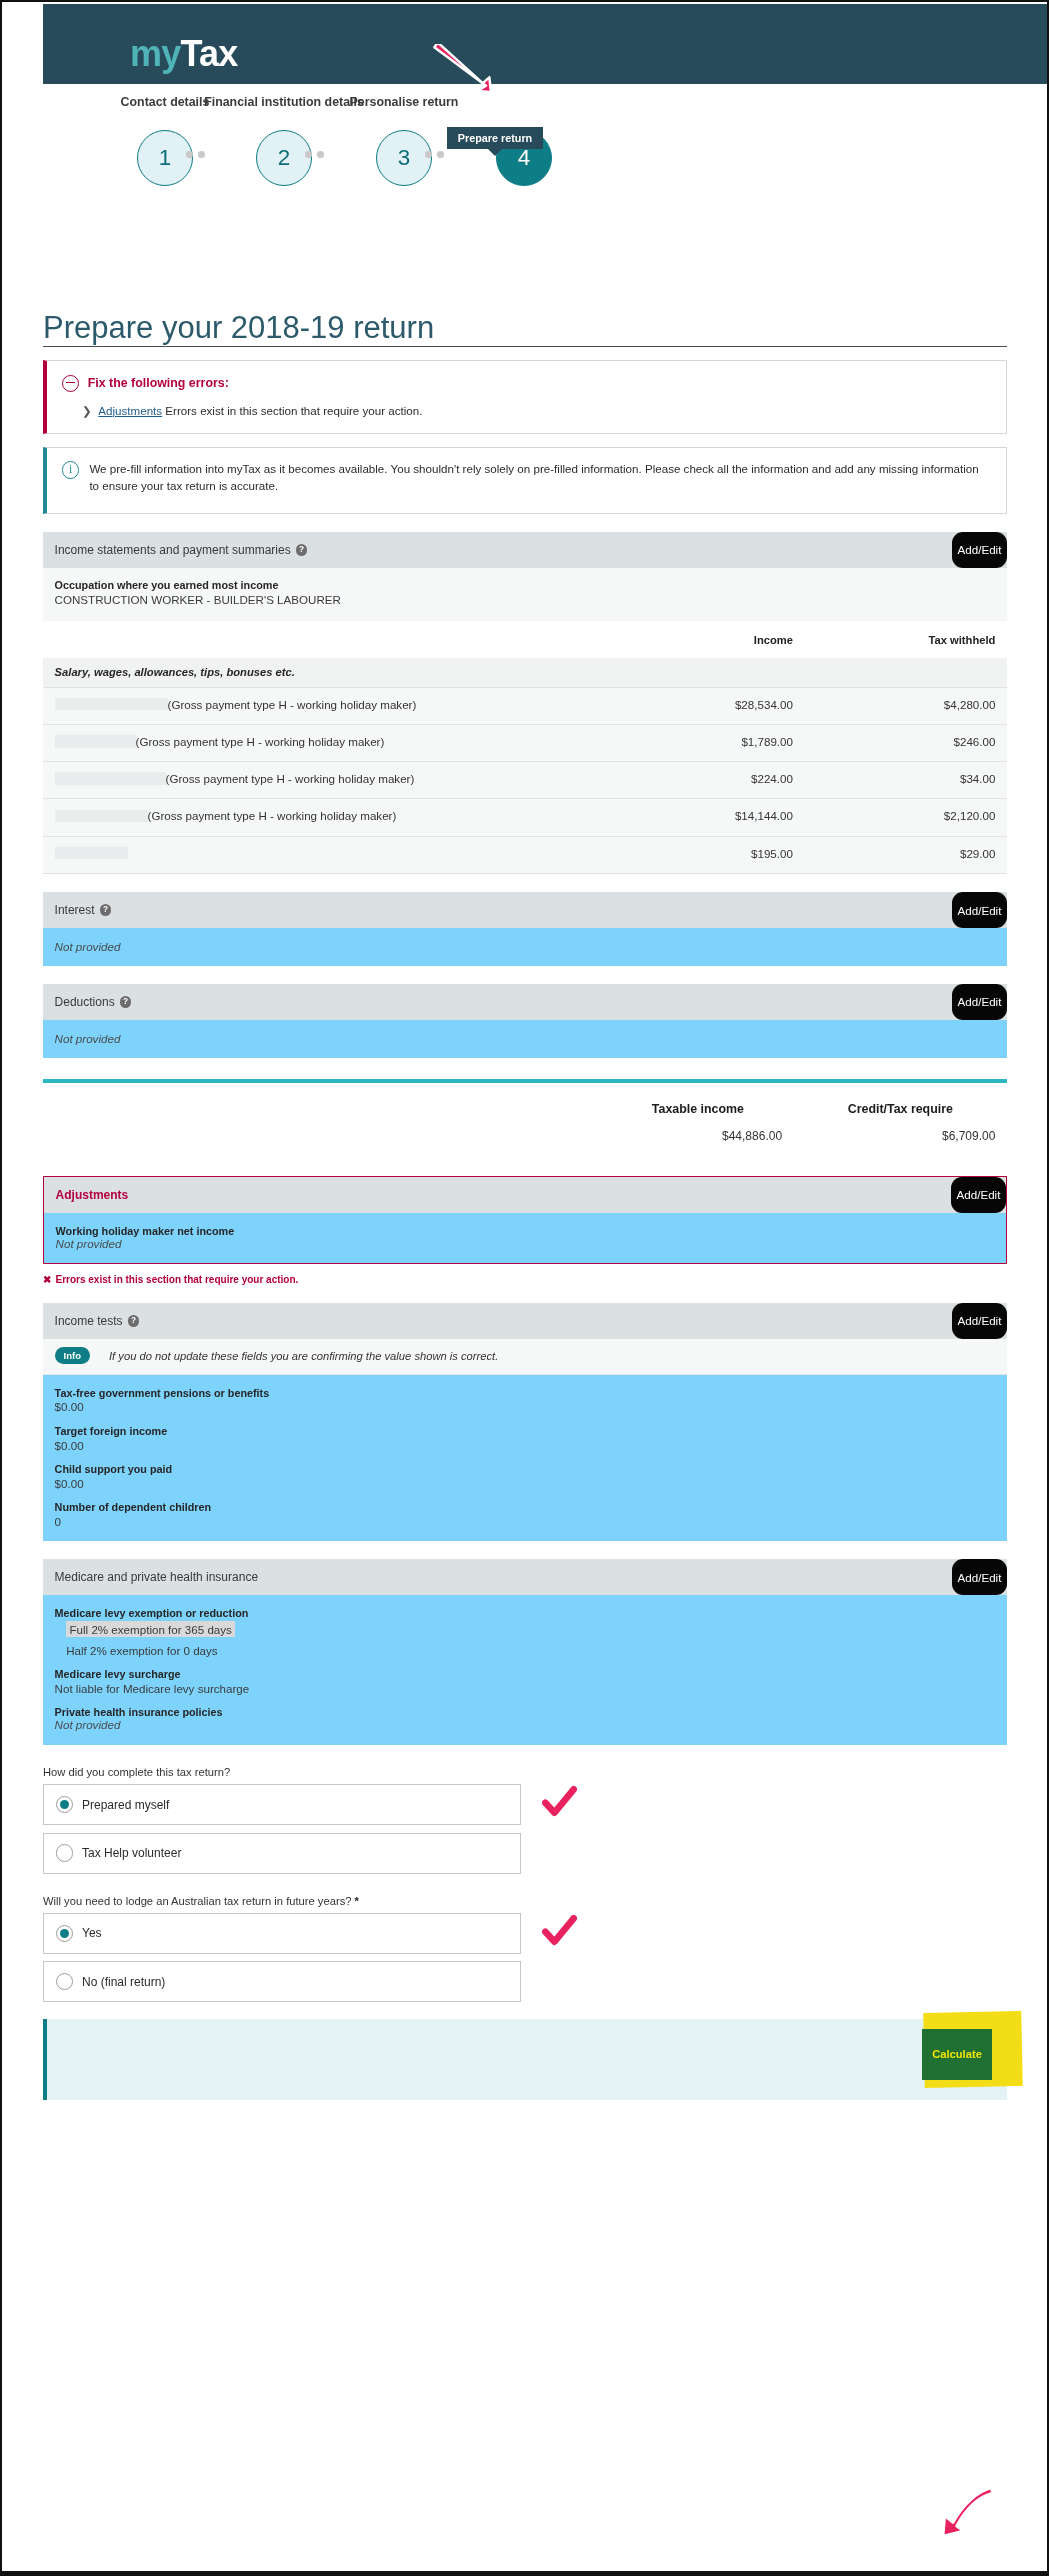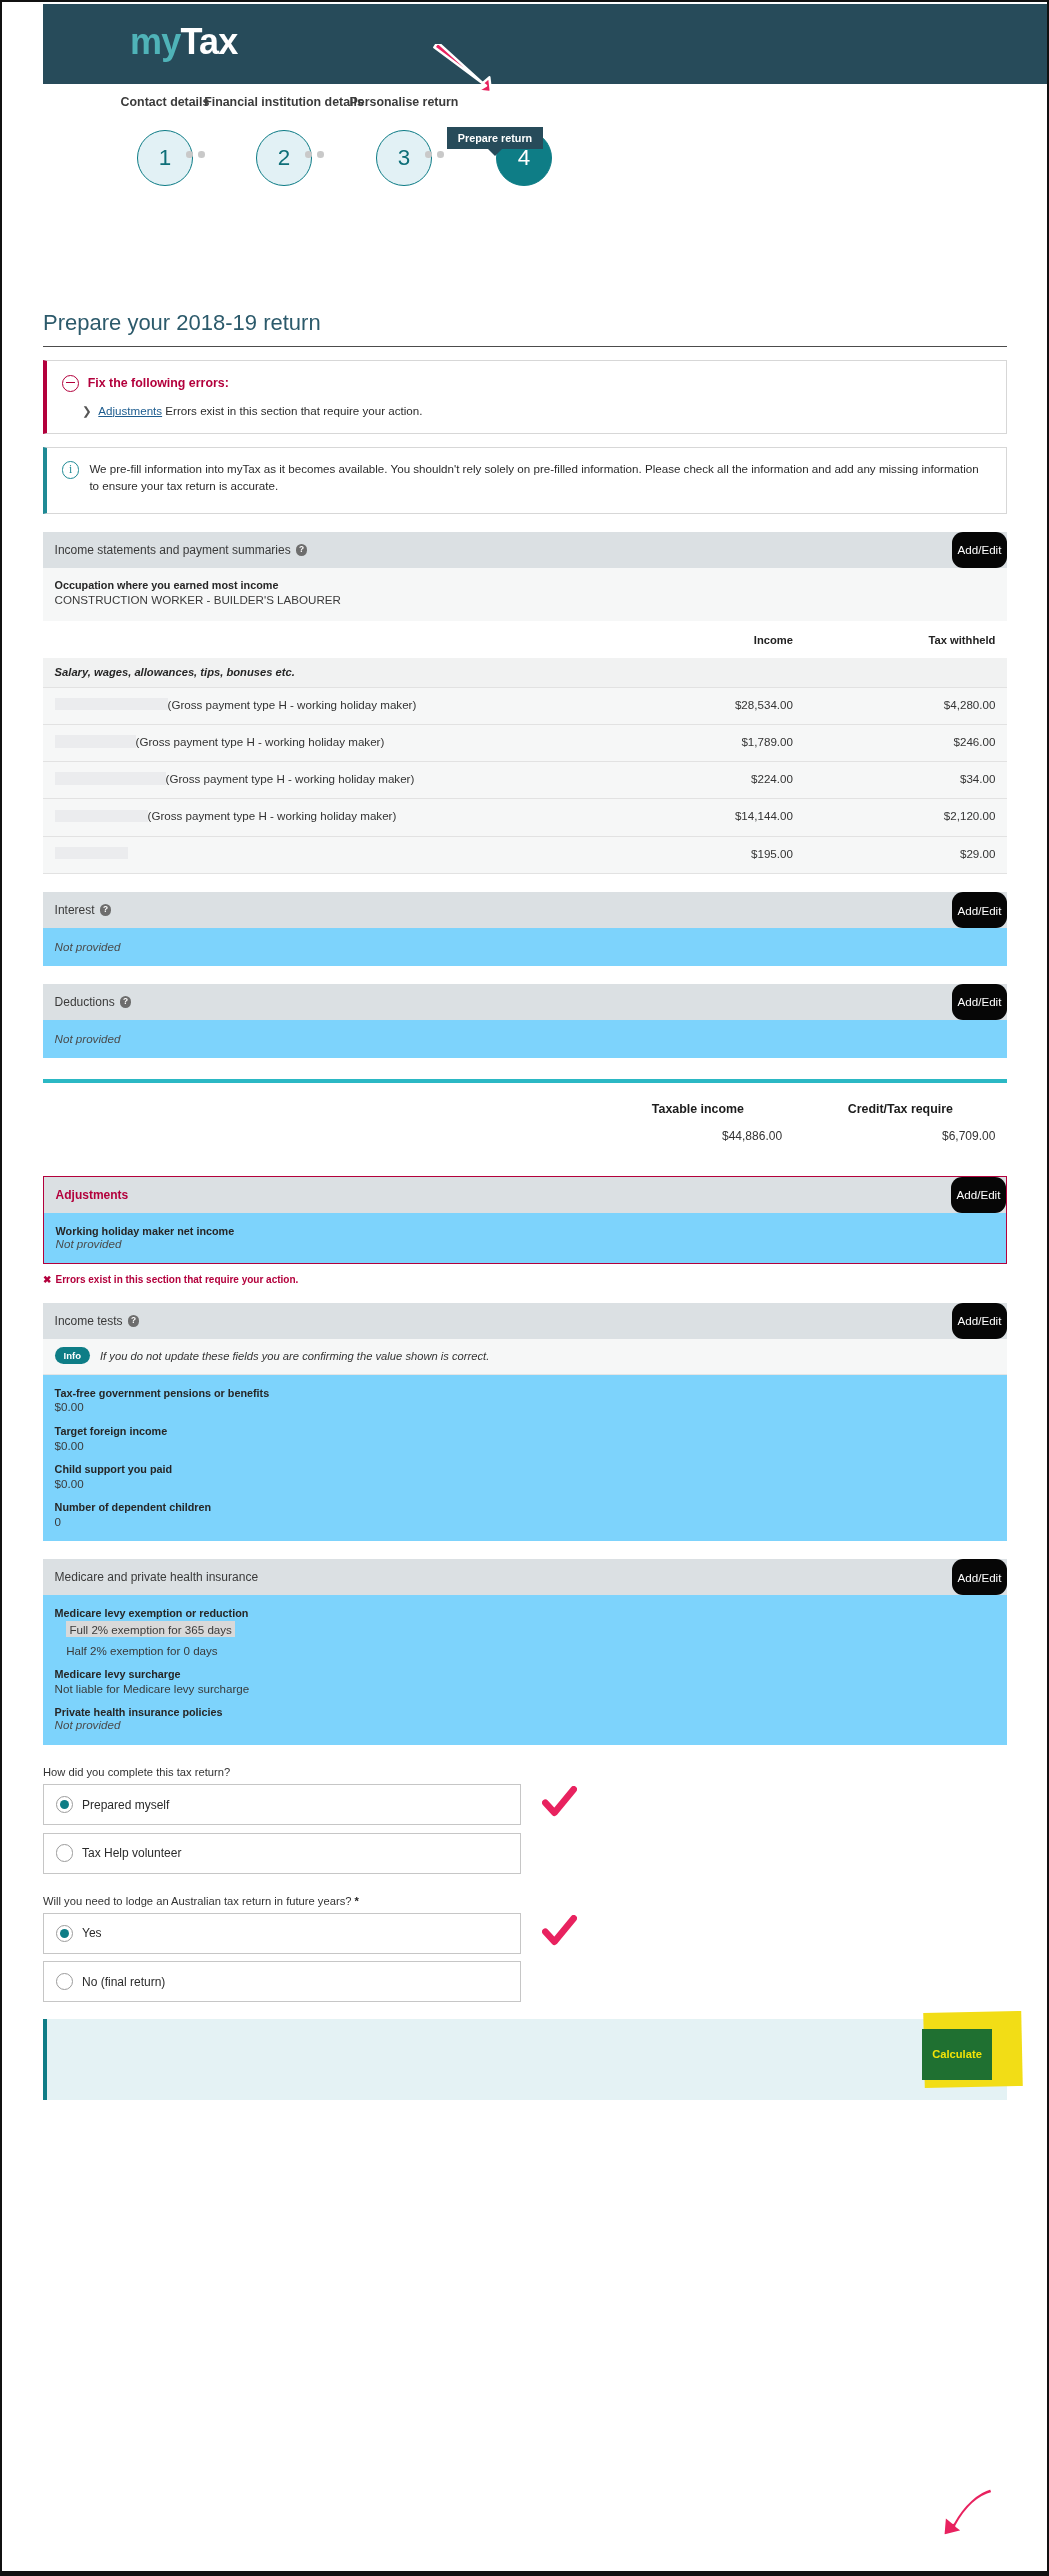--- a/index.html
+++ b/index.html
@@ -26,21 +26,21 @@
   }
   
   .masthead {
     position: absolute;
     left: 41px; top: 1.7px;
     width: 1004px; height: 80px;
     background: #274B5A;
   }
   .logo {
     position: absolute;
-    left: 87px; top: 20px;
+    left: 87px; top: 32px;
     font-size: 36px;
     font-weight: bold;
     letter-spacing: -0.8px;
     line-height: 1;
     color: #ffffff;
   }
   .logo .my { color: #4fb3b8; }
   .logo .tax { color: #ffffff; }
 
   
@@ -132,25 +132,24 @@
     z-index: 40;
   }
 
   
   .content {
     position: absolute;
     left: 41px; top: 308px;
     width: 964px;
   }
   h1.page-title {
-    font-size: 22px;
+    font-size: 31px;
     font-weight: normal;
     color: #2c5a6b;
     margin: 0 0 6.6px;
-    padding-bottom: 10px;
     border-bottom: 1.7px solid #4c4c4c;
     letter-spacing: 0px;
   }
 
   
   .alert-error {
     margin-top: 13.3px;
     border: 0.8px solid #d7d7d7;
     border-left: 4.1px solid #b3003c;
     padding: 13.3px 15px 15px;
@@ -352,21 +351,21 @@
     display: flex;
     gap: 4.1px;
     align-items: center;
   }
 
   .info-strip {
     background: #f6f7f7;
     padding: 8.3px 11.6px 10px;
     display: flex;
     align-items: center;
-    gap: 10px;
+    gap: 19px;
     border-bottom: 0.8px solid #e4e5e5;
   }
   .info-pill {
     background: #0e7d86;
     color: #fff;
     font-size: 9.5px;
     font-weight: bold;
     border-radius: 9px;
     padding: 2.5px 9px 3.3px;
   }

